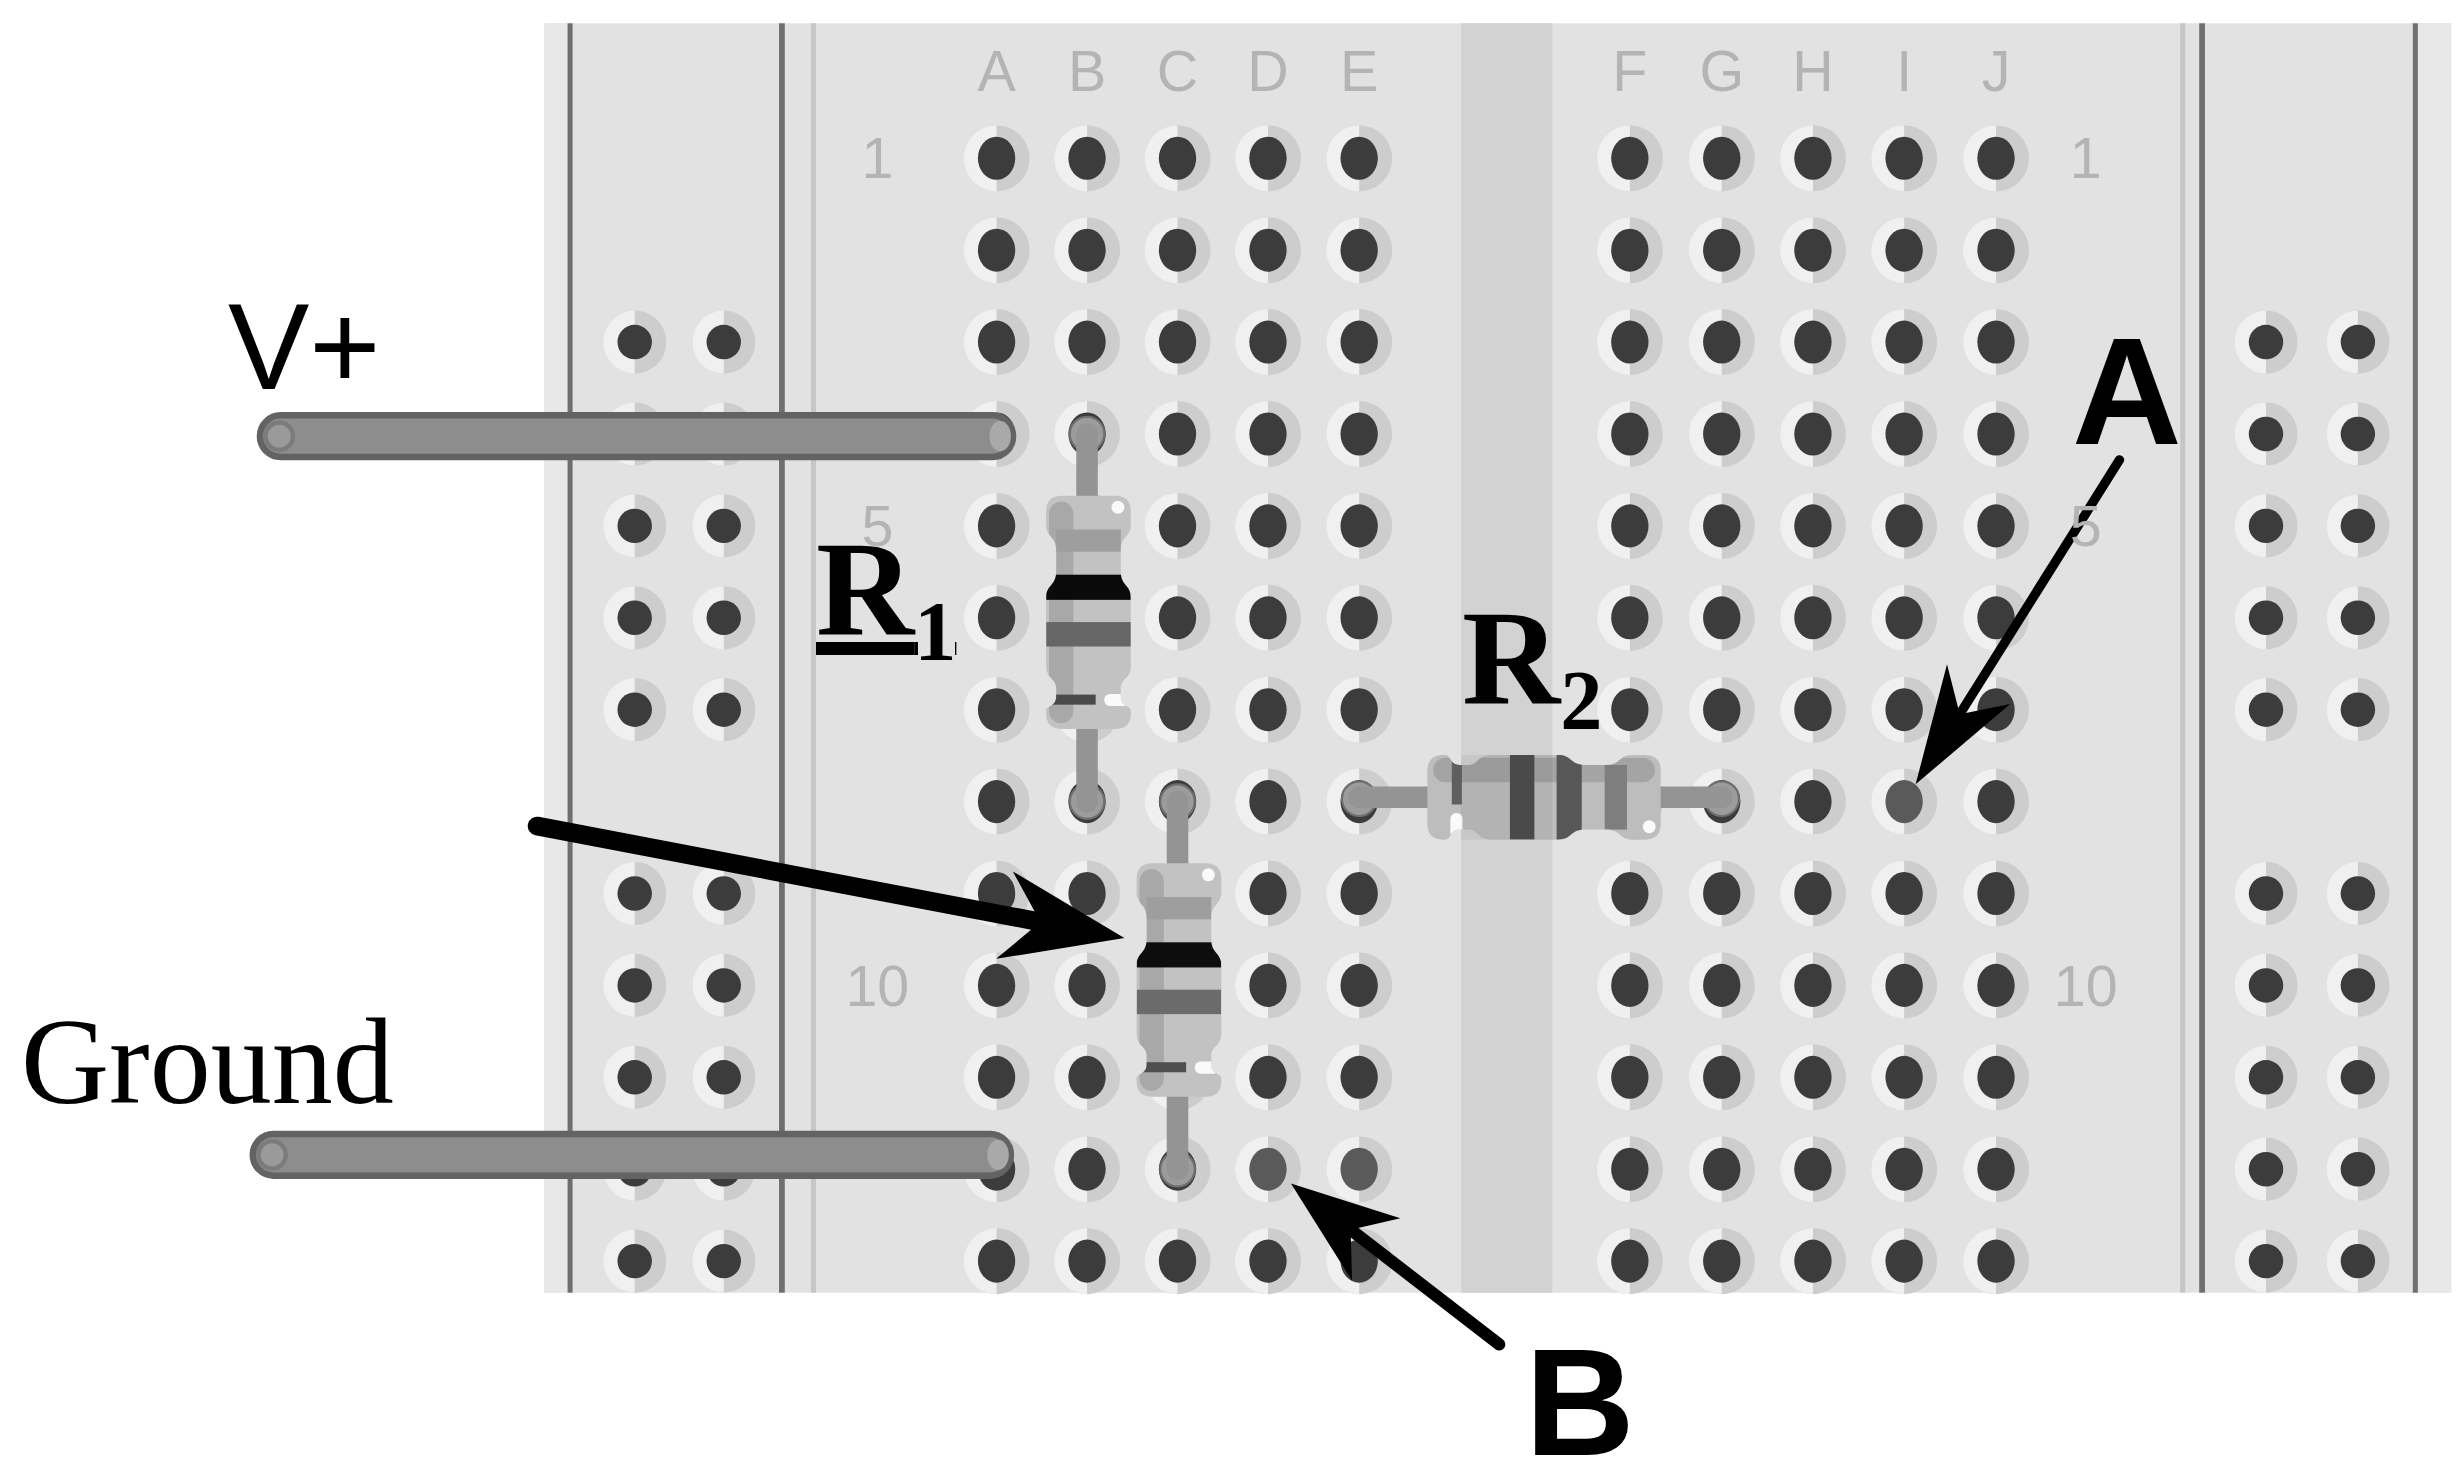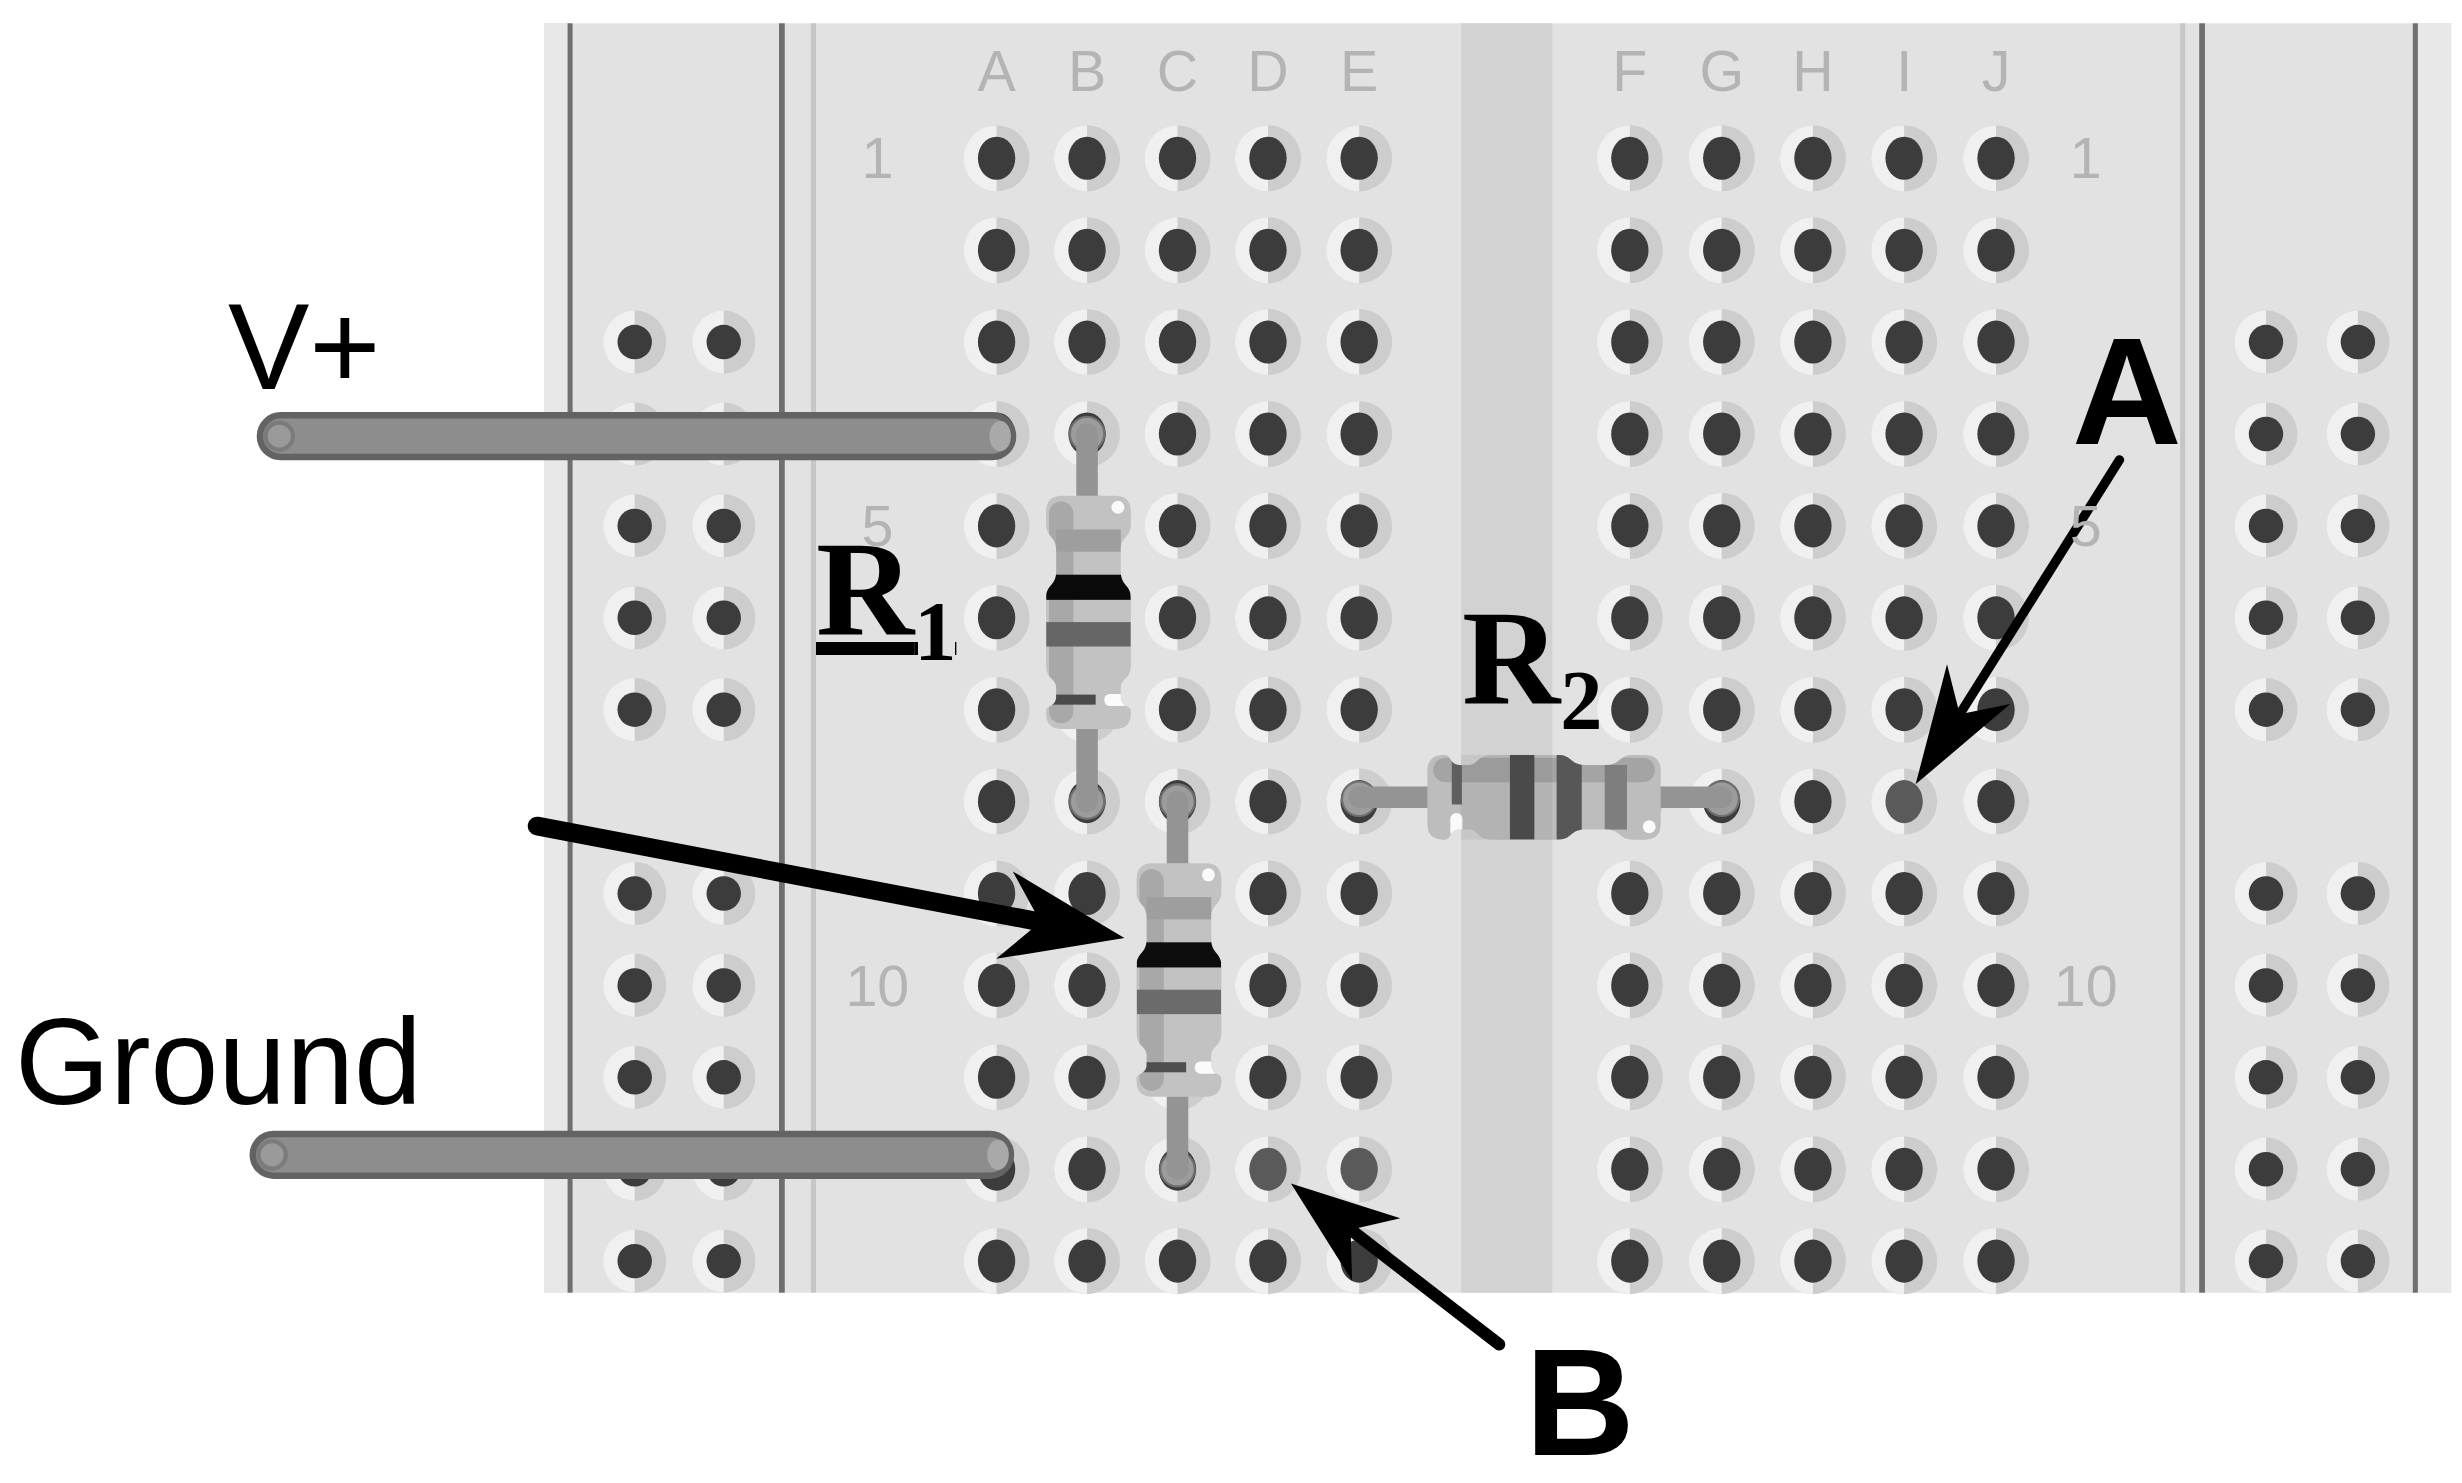--- a/index.html
+++ b/index.html
@@ -1,21 +1,21 @@
 <!DOCTYPE html>
 <html style="font-size:11.5px"><head>
 <meta charset="utf-8">
 <style>
   html,body{margin:0;padding:0;background:#ffffff;}
   .stage{position:relative;width:2462px;height:1484px;background:#ffffff;overflow:hidden;
          font-family:"Liberation Sans",sans-serif;}
   .stage svg{position:absolute;left:0;top:0;}
   .lbl{position:absolute;line-height:1;color:#000;white-space:nowrap;}
   .v-plus {left:228px;  top:286px;  font-size:122px; font-weight:400;}
-  .ground {left:15px;   top:1001px; font-size:122px; font-weight:400;}
+  .ground {left:21px;   top:1001px; font-size:122px; font-weight:400;font-family:Liberation Serif, serif;}
   .point-a{left:2072px; top:315px;  font-size:152px; font-weight:700;}
   .point-b{left:1525px; top:1326px; font-size:152px; font-weight:700;}
   .rlbl{position:absolute;line-height:1;font-family:"Liberation Serif",serif;
         font-weight:700;font-size:136px;color:#000;white-space:nowrap;}
   .rlbl .sub{font-size:0.62em;position:relative;top:0.30em;}
   .r1{left:816px;top:521px;text-decoration:underline;}
   .r2{left:1438px;top:590px;margin-left:24px;}
   .r3{left:378px; top:720px;}
   svg text{font-family:"Liberation Sans",sans-serif;}
 </style>

